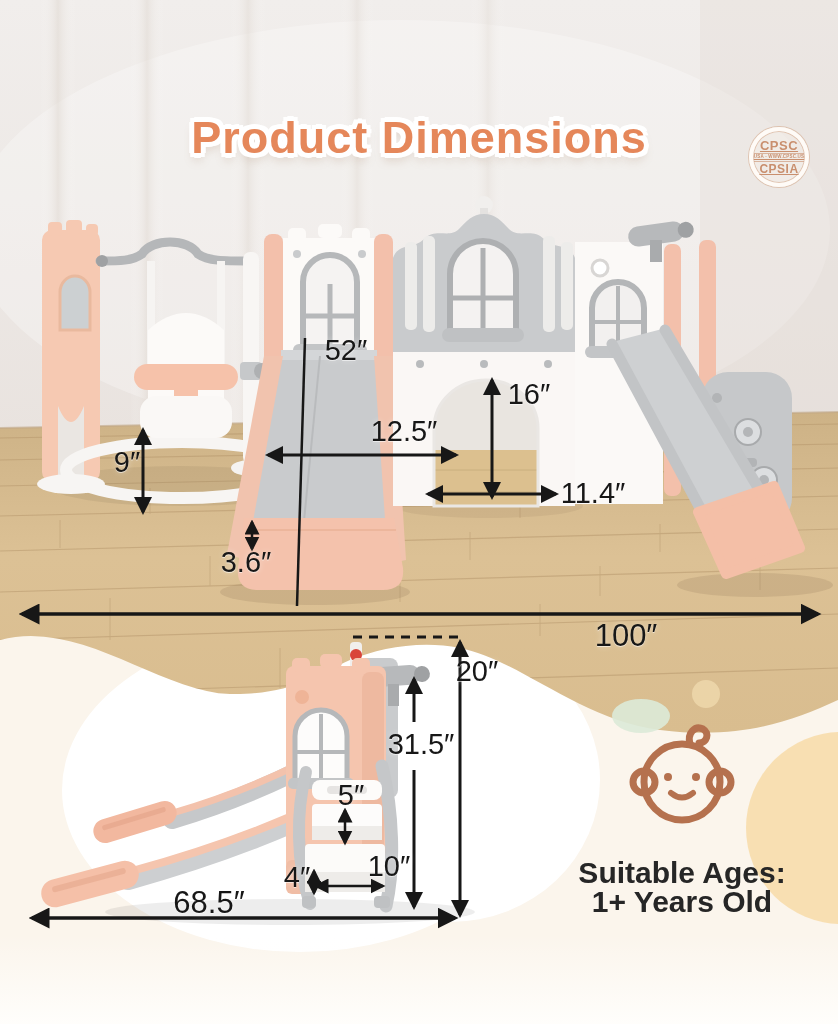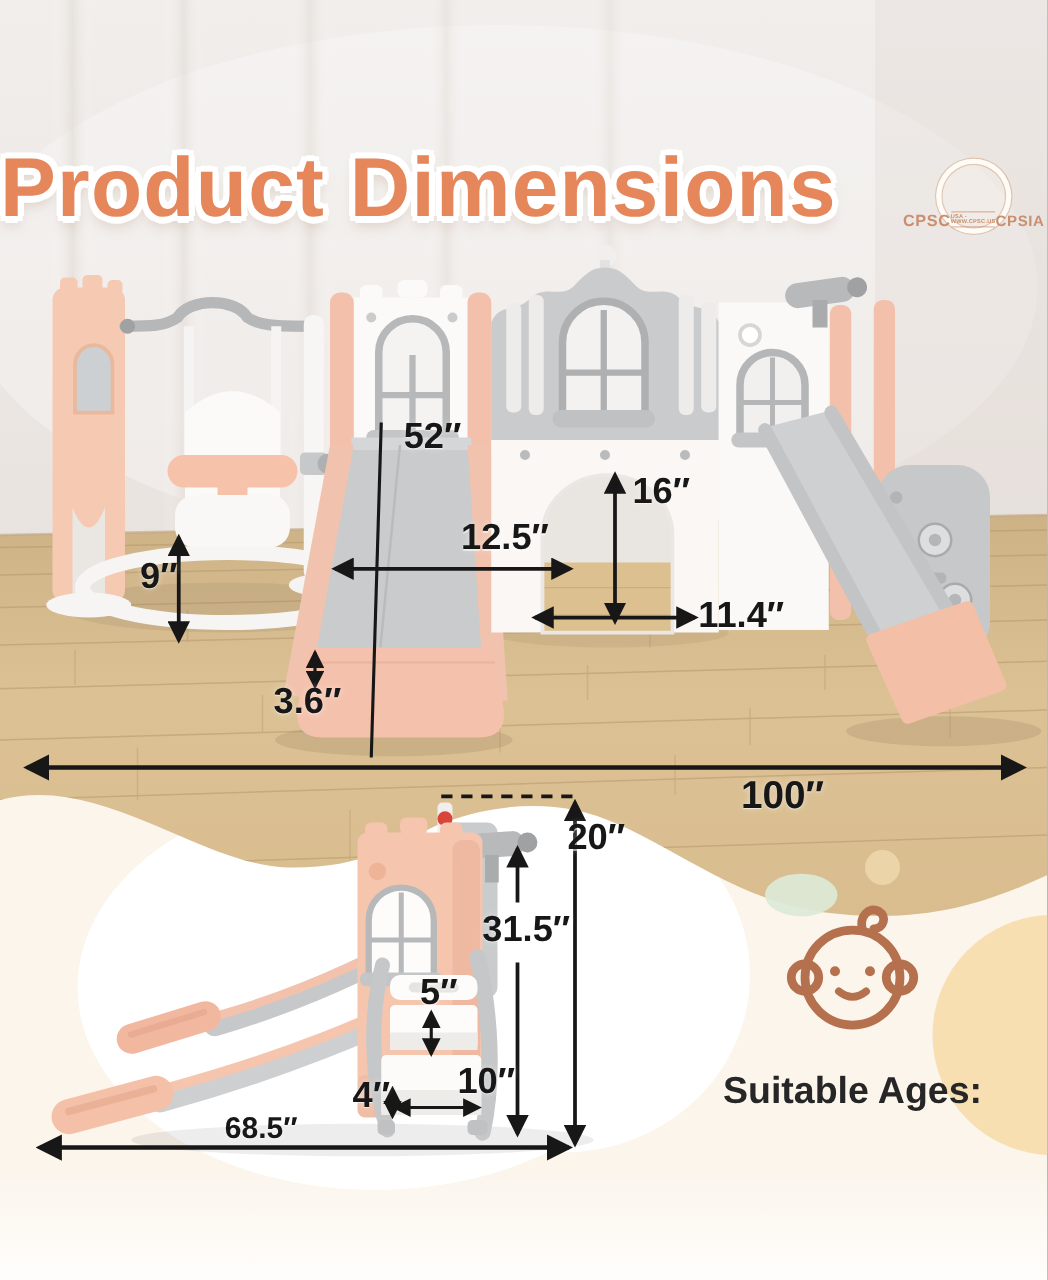--- a/index.html
+++ b/index.html
@@ -6,54 +6,54 @@
   #stage{
     position:relative;width:838px;height:1024px;overflow:hidden;
     background:#fbf5ec;font-family:"Liberation Sans",sans-serif;
     margin:0 auto;
   }
   #stage *{box-sizing:border-box;}
   svg{display:block;}
   #scene{position:absolute;left:0;top:0;}
 
   .page-title{
-    position:absolute;left:0;top:112px;width:838px;text-align:left;
-    font-size:67px;font-weight:800;letter-spacing:1px;color:#e5875a;
+    position:absolute;left:0;top:112px;width:838px;text-align:center;
+    font-size:45px;font-weight:800;letter-spacing:1px;color:#e5875a;
     text-shadow:
       -4px -4px 0 #fff, 4px -4px 0 #fff,-4px 4px 0 #fff, 4px 4px 0 #fff,
       -5px 0 0 #fff, 5px 0 0 #fff, 0 -5px 0 #fff, 0 5px 0 #fff,
       0 7px 10px rgba(170,130,100,.35);
   }
 
   .dim{
     position:absolute;transform:translate(-50%,-50%);
-    font-size:29px;font-weight:700;color:#171717;white-space:nowrap;
+    font-size:29px;font-weight:400;color:#171717;white-space:nowrap;
     text-shadow:0 1px 0 rgba(255,255,255,.55),0 0 6px rgba(255,255,255,.45);
   }
   .d-52{left:346px;top:350px}
   .d-125{left:404px;top:431px}
   .d-9{left:127px;top:462px}
   .d-25{left:246px;top:562px}
   .d-16{left:529px;top:394px}
   .d-165{left:593px;top:493px}
   .d-100{left:626px;top:636px;font-size:31px}
   .d-40{left:477px;top:671px}
   .d-315{left:421px;top:744px}
   .d-5{left:351px;top:795px}
   .d-10{left:389px;top:866px}
   .d-4{left:297px;top:877px}
-  .d-685{left:209px;top:903px;font-size:24px}
+  .d-685{left:209px;top:903px;font-size:31px}
 
   .cpsc-badge{
     position:absolute;left:749px;top:127px;width:60px;height:60px;border-radius:50%;
     border:4px solid rgba(255,252,248,.95);
     box-shadow:0 0 0 1px rgba(210,160,125,.5), inset 0 0 0 1px rgba(210,160,125,.5);
     background:rgba(255,247,240,.25);
-    display:flex;flex-direction:row;align-items:flex-end;justify-content:center;
-    color:#c98f6e;line-height:1;
+    display:flex;flex-direction:column;align-items:center;justify-content:center;
+    color:#c98f6e;line-height:1;text-decoration:underline;
   }
   .cpsc-badge .l1{font-size:13px;font-weight:800;letter-spacing:.5px;}
   .cpsc-badge .l2{font-size:4.5px;font-weight:700;margin:1.5px 0;letter-spacing:.2px;
     border-top:1px solid rgba(201,143,110,.6);border-bottom:1px solid rgba(201,143,110,.6);padding:1px 0;}
   .cpsc-badge .l3{font-size:12px;font-weight:800;letter-spacing:.5px;}
 
   .astm-badge{position:absolute;left:722px;top:200px;width:114px;text-align:center;color:#d9a183;}
   .astm-badge .subtitle{font-size:9.5px;font-weight:800;font-style:italic;letter-spacing:1.3px;margin-top:-4px;opacity:.95;}
 
   .age-line{position:absolute;transform:translateX(-50%);left:682px;white-space:nowrap;
@@ -350,14 +350,15 @@
 <div class="dim d-165">11.4″</div>
 <div class="dim d-100">100″</div>
 <div class="dim d-40">20″</div>
 <div class="dim d-315">31.5″</div>
 <div class="dim d-5">5″</div>
 <div class="dim d-10">10″</div>
 <div class="dim d-4">4″</div>
 <div class="dim d-685">68.5″</div>
 
 <div class="age-line age-1">Suitable Ages:</div>
+<div class="age-line age-2">1+ Years Old</div>
 
 </div>
 
 </body></html>

